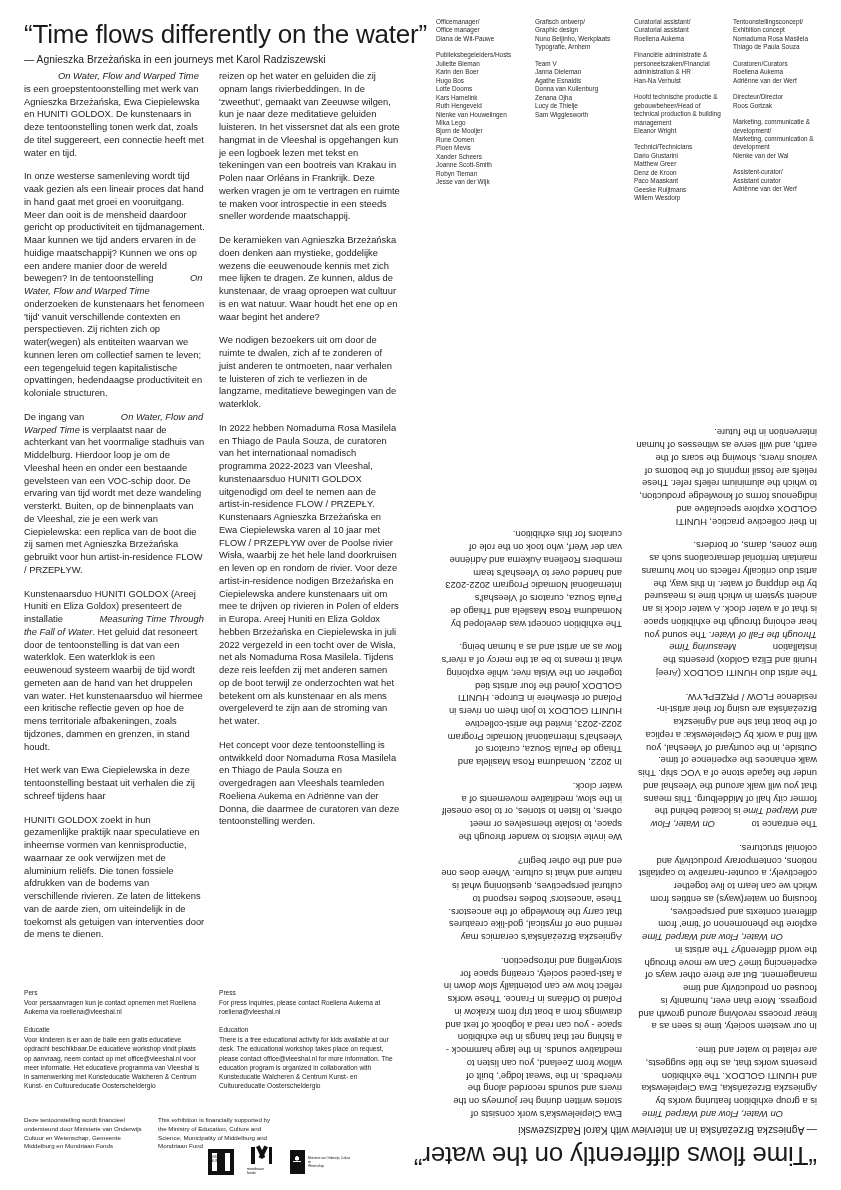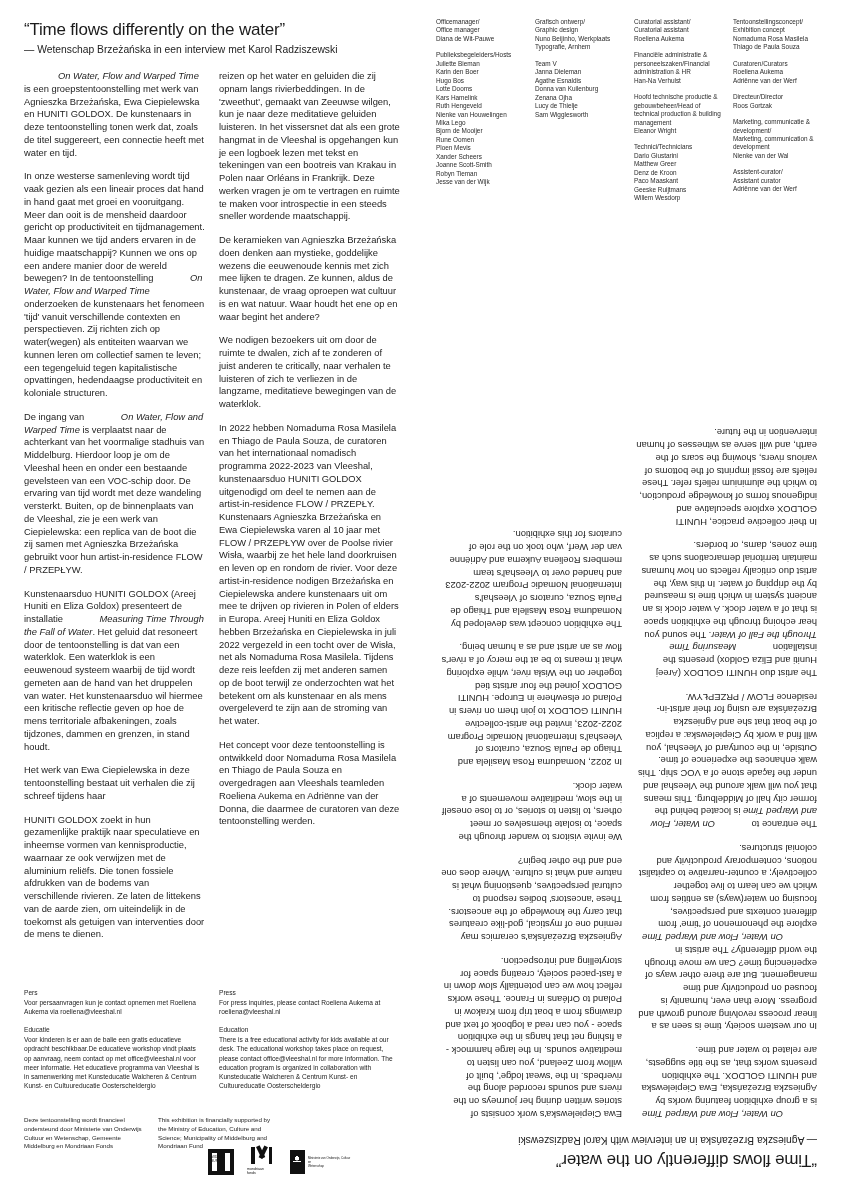--- a/index.html
+++ b/index.html
@@ -29,21 +29,21 @@
   .face.nl { top: 0; }
   .face.en {
     top: 595px;
     transform: rotate(180deg);
     transform-origin: 420.5px 297.5px;
   }
 
   
   .headline-wrap { position: absolute; left: 24px; top: 20px; width: 520px; }
   .headline {
-    font-size: 17px;
+    font-size: 26px;
     letter-spacing: -0.2px;
     font-weight: 400;
     line-height: 1.15;
     margin: 0 0 3px 0;
     color: #1b1b1b;
   }
   .subhead {
     font-size: 10.3px;
     line-height: 1.3;
     margin: 0;
@@ -210,36 +210,36 @@
 </style>
 </head>
 <body>
 
 <div class="page">
 
   <div class="face nl">
 
     <div class="headline-wrap">
       <h1 class="headline">“Time flows differently on the water”</h1>
-      <p class="subhead">— Wetenschap Brzeżańska in een interview met Karol Radziszewski</p>
+      <p class="subhead">— Agnieszka Brzeżańska in een journeys met Karol Radziszewski</p>
     </div>
 
     <div class="cols">
       <div class="col">
           <p><em>On Water, Flow and Warped Time</em> is een groepstentoonstelling met werk van Agnieszka Brzeżańska, Ewa Ciepielewska en HUNITI GOLDOX. De kunstenaars in deze tentoonstelling tonen werk dat, zoals de titel suggereert, een connectie heeft met water en tijd.</p>
           <p>In onze westerse samenleving wordt tijd vaak gezien als een lineair proces dat hand in hand gaat met groei en vooruitgang. Meer dan ooit is de mensheid daardoor gericht op productiviteit en tijdmanagement. Maar kunnen we tijd anders ervaren in de huidige maatschappij? Kunnen we ons op een andere manier door de wereld bewegen? In de tentoonstelling <em>On Water, Flow and Warped Time</em> onderzoeken de kunstenaars het fenomeen 'tijd' vanuit verschillende contexten en perspectieven. Zij richten zich op water(wegen) als entiteiten waarvan we kunnen leren om collectief samen te leven; een tegengeluid tegen kapitalistische opvattingen, hedendaagse productiviteit en koloniale structuren.</p>
           <p>De ingang van <em>On Water, Flow and Warped Time</em> is verplaatst naar de achterkant van het voormalige stadhuis van Middelburg. Hierdoor loop je om de Vleeshal heen en onder een bestaande gevelsteen van een VOC-schip door. De ervaring van tijd wordt met deze wandeling versterkt. Buiten, op de binnenplaats van de Vleeshal, zie je een werk van Ciepielewska: een replica van de boot die zij samen met Agnieszka Brzeżańska gebruikt voor hun artist-in-residence FLOW / PRZEPŁYW.</p>
           <p>Kunstenaarsduo HUNITI GOLDOX (Areej Huniti en Eliza Goldox) presenteert de installatie <em>Measuring Time Through the Fall of Water</em>. Het geluid dat resoneert door de tentoonstelling is dat van een waterklok. Een waterklok is een eeuwenoud systeem waarbij de tijd wordt gemeten aan de hand van het druppelen van water. Het kunstenaarsduo wil hiermee een kritische reflectie geven op hoe de mens territoriale afbakeningen, zoals tijdzones, dammen en grenzen, in stand houdt.</p>
           <p>Het werk van Ewa Ciepielewska in deze tentoonstelling bestaat uit verhalen die zij schreef tijdens haar</p>
           <p>HUNITI GOLDOX zoekt in hun gezamenlijke praktijk naar speculatieve en inheemse vormen van kennisproductie, waarnaar ze ook verwijzen met de aluminium reliëfs. Die tonen fossiele afdrukken van de bodems van verschillende rivieren. Ze laten de littekens van de aarde zien, om uiteindelijk in de toekomst als getuigen van interventies door de mens te dienen.</p>
         </div>
       <div class="col">
           <p>reizen op het water en geluiden die zij opnam langs rivierbeddingen. In de 'zweethut', gemaakt van Zeeuwse wilgen, kun je naar deze meditatieve geluiden luisteren. In het vissersnet dat als een grote hangmat in de Vleeshal is opgehangen kun je een logboek lezen met tekst en tekeningen van een bootreis van Krakau in Polen naar Orléans in Frankrijk. Deze werken vragen je om te vertragen en ruimte te maken voor introspectie in een steeds sneller wordende maatschappij.</p>
           <p>De keramieken van Agnieszka Brzeżańska doen denken aan mystieke, goddelijke wezens die eeuwenoude kennis met zich mee lijken te dragen. Ze kunnen, aldus de kunstenaar, de vraag oproepen wat cultuur is en wat natuur. Waar houdt het ene op en waar begint het andere?</p>
-          <p>We nodigen bezoekers uit om door de ruimte te dwalen, zich af te zonderen of juist anderen te critically, naar verhalen te luisteren of zich te verliezen in de langzame, meditatieve bewegingen van de waterklok.</p>
+          <p>We nodigen bezoekers uit om door de ruimte te dwalen, zich af te zonderen of juist anderen te ontmoeten, naar verhalen te luisteren of zich te verliezen in de langzame, meditatieve bewegingen van de waterklok.</p>
           <p>In 2022 hebben Nomaduma Rosa Masilela en Thiago de Paula Souza, de curatoren van het internationaal nomadisch programma 2022-2023 van Vleeshal, kunstenaarsduo HUNITI GOLDOX uitgenodigd om deel te nemen aan de artist-in-residence FLOW / PRZEPŁY. Kunstenaars Agnieszka Brzeżańska en Ewa Ciepielewska varen al 10 jaar met FLOW / PRZEPŁYW over de Poolse rivier Wisła, waarbij ze het hele land doorkruisen en leven op en rondom de rivier. Voor deze artist-in-residence nodigen Brzeżańska en Ciepielewska andere kunstenaars uit om mee te drijven op rivieren in Polen of elders in Europa. Areej Huniti en Eliza Goldox hebben Brzeżańska en Ciepielewska in juli 2022 vergezeld in een tocht over de Wisła, net als Nomaduma Rosa Masilela. Tijdens deze reis leefden zij met anderen samen op de boot terwijl ze onderzochten wat het betekent om als kunstenaar en als mens overgeleverd te zijn aan de stroming van het water.</p>
           <p>Het concept voor deze tentoonstelling is ontwikkeld door Nomaduma Rosa Masilela en Thiago de Paula Souza en overgedragen aan Vleeshals teamleden Roeliena Aukema en Adriënne van der Donna, die daarmee de curatoren van deze tentoonstelling werden.</p>
         </div>
     </div>
 
     <div class="credits">
       <div class="credit-col">
           <div class="credit-group">
             <div class="credit-role" style="white-space: pre-line;">Officemanager/
 Office manager</div>

